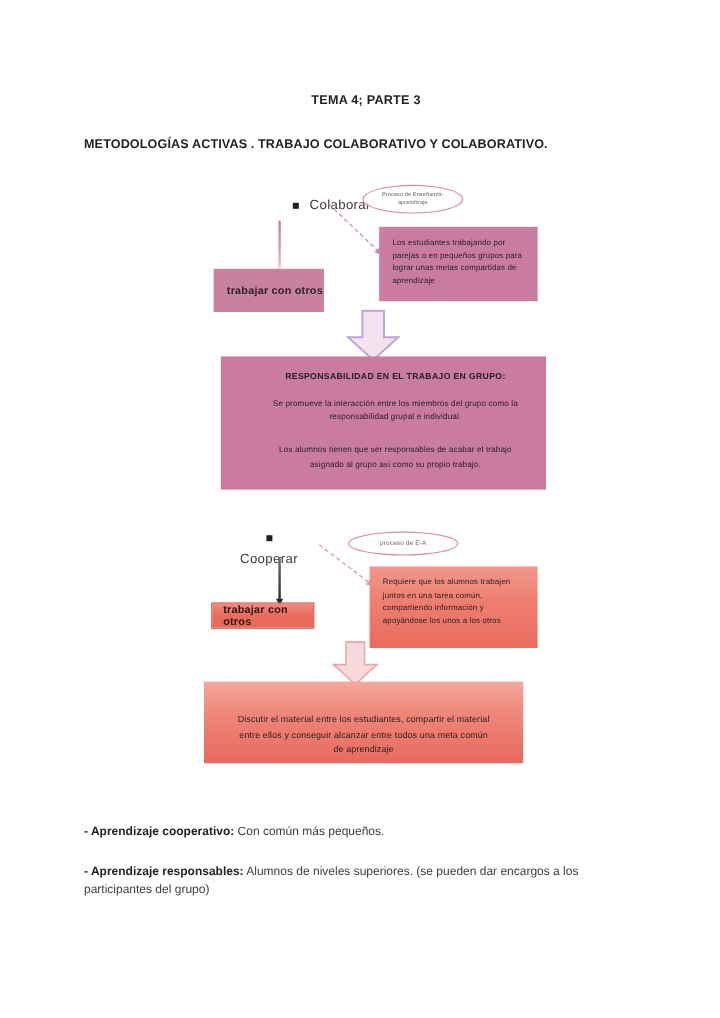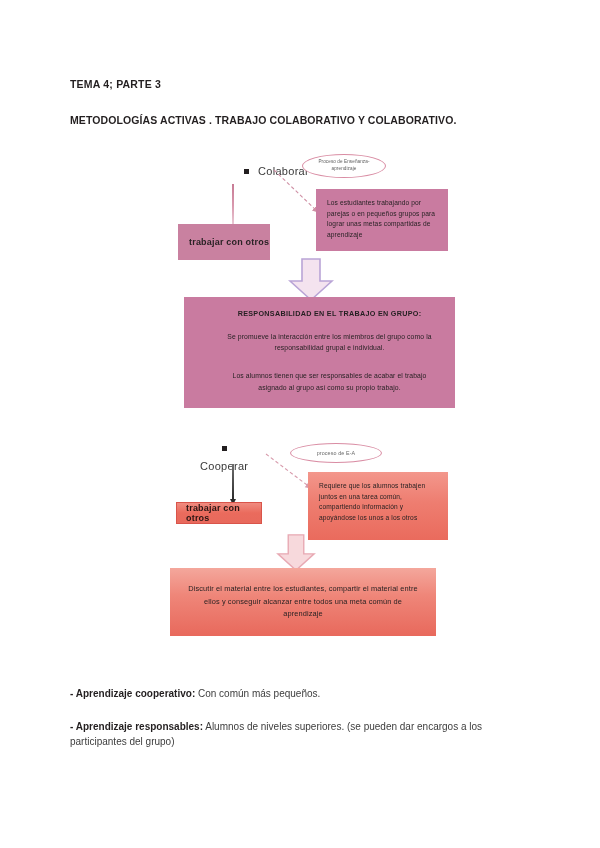--- a/index.html
+++ b/index.html
@@ -29,20 +29,21 @@
     left: 70px;
     top: 78px;
     width: 470px;
   }
   .h-tema {
     font-size: 10.5px;
     font-weight: bold;
     letter-spacing: 0.2px;
     color: #231f20;
     margin: 0;
+    text-align: center;
   }
   .h-title {
     font-size: 10.5px;
     font-weight: bold;
     letter-spacing: 0.1px;
     color: #231f20;
     margin: 24px 0 0 0;
   }
 
   
@@ -194,21 +195,21 @@
     margin-top: 17px;
   }
 
   
   .sum-text {
     font-size: 7.4px;
     line-height: 1.72;
     text-align: center;
     color: #231f20;
     letter-spacing: 0.12px;
-    margin: 1px;
+    margin: 12px;
     padding: 14px 16px 0 16px;
   }
 
   
   .down-arrow {
     position: absolute;
     width: 46px;
     height: 44px;
   }
 

